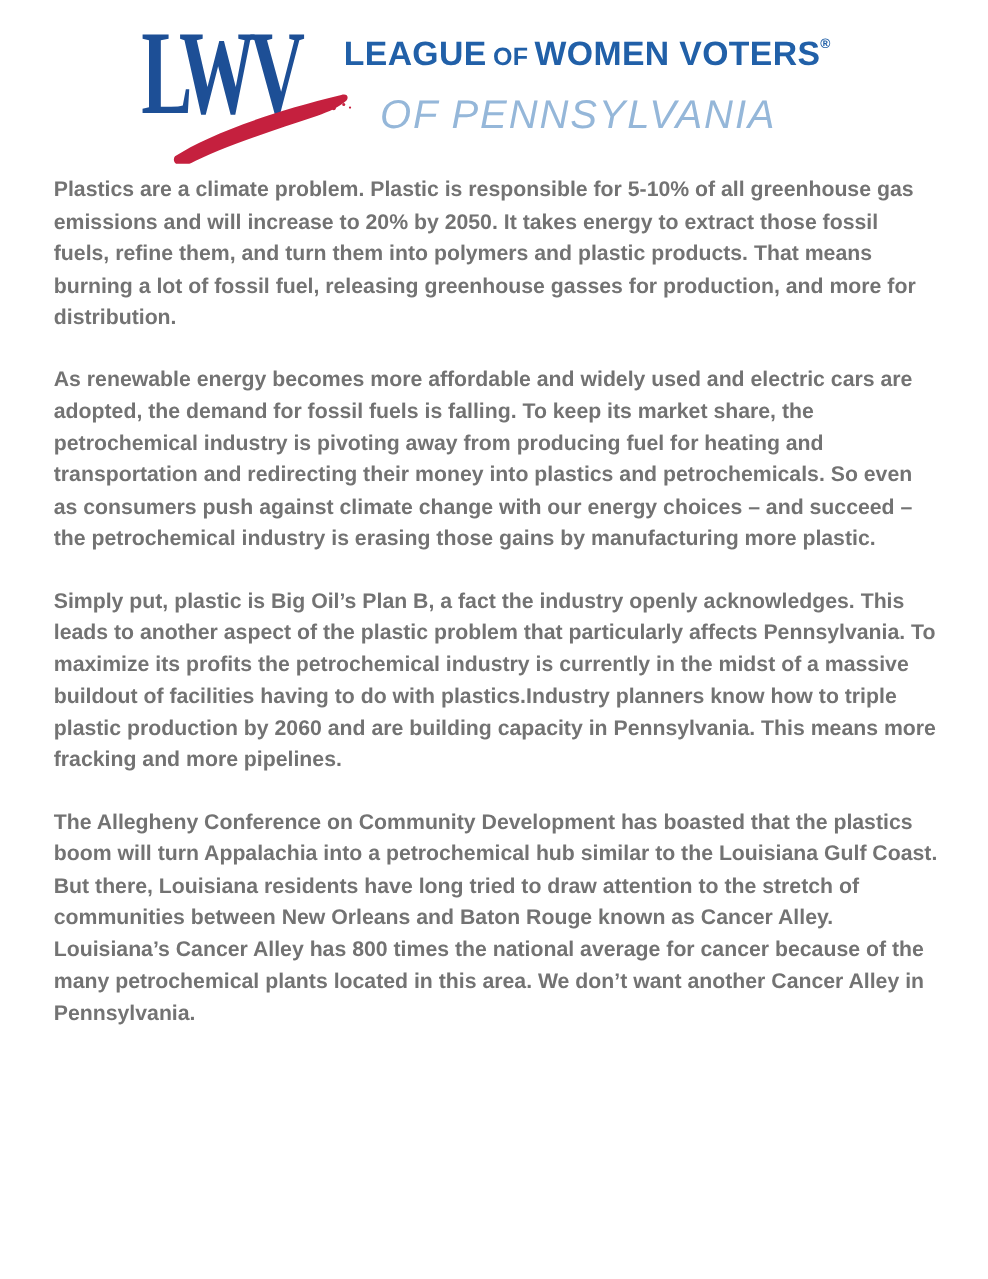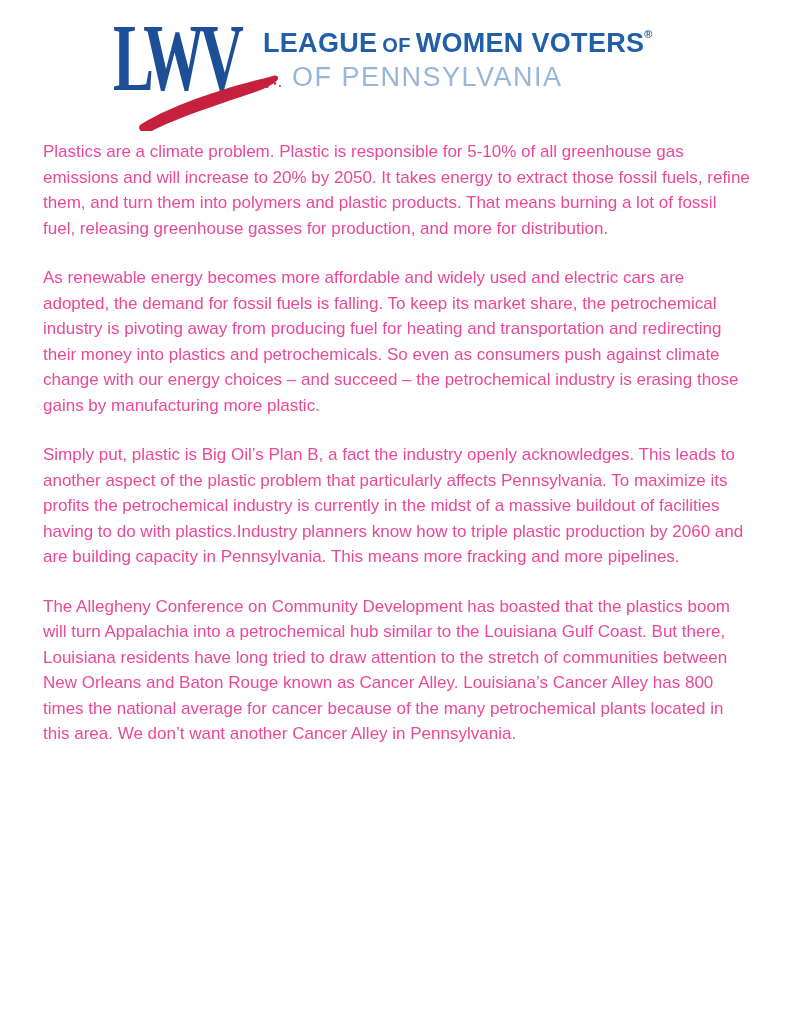--- a/index.html
+++ b/index.html
@@ -34,57 +34,59 @@
   }
   .swoosh {
     position: absolute;
     left: 24px;
     top: 51px;
     width: 148px;
     height: 58px;
   }
   .wordmark {
     position: absolute;
-    left: 150px;
+    left: 162px;
     top: 6px;
     white-space: nowrap;
   }
   .wm-line1 {
     font-weight: 700;
     font-size: 27px;
     letter-spacing: 0.3px;
     color: #2160a8;
   }
   .wm-line1 .wm-of {
     font-size: 20px;
     margin: 0 5px;
   }
   .wm-line1 .reg {
     font-size: 11px;
     vertical-align: 14px;
     letter-spacing: 0;
   }
   .wm-line2 {
-    margin-top: 3px;
+    margin-top: 14px;
     margin-left: 29px;
     font-weight: 400;
-    font-size: 27px;
+    font-size: 32px;
     letter-spacing: 1.5px;
     color: #95b7d9;
+    font-style: italic;
   }
 
   
   .body-text {
     position: absolute;
     top: 139px;
     left: 43px;
     width: 708px;
     font-size: 17px;
     line-height: 25.5px;
-    color: #ec4899;
+    color: #737373;
+    font-weight: bold;
   }
   .body-text p { margin: 0 0 24px 0; }
   .body-text p:last-child { margin-bottom: 0; }
 </style>
 </head>
 <body>
 
 <div class="page">
 
   <header class="logo">

